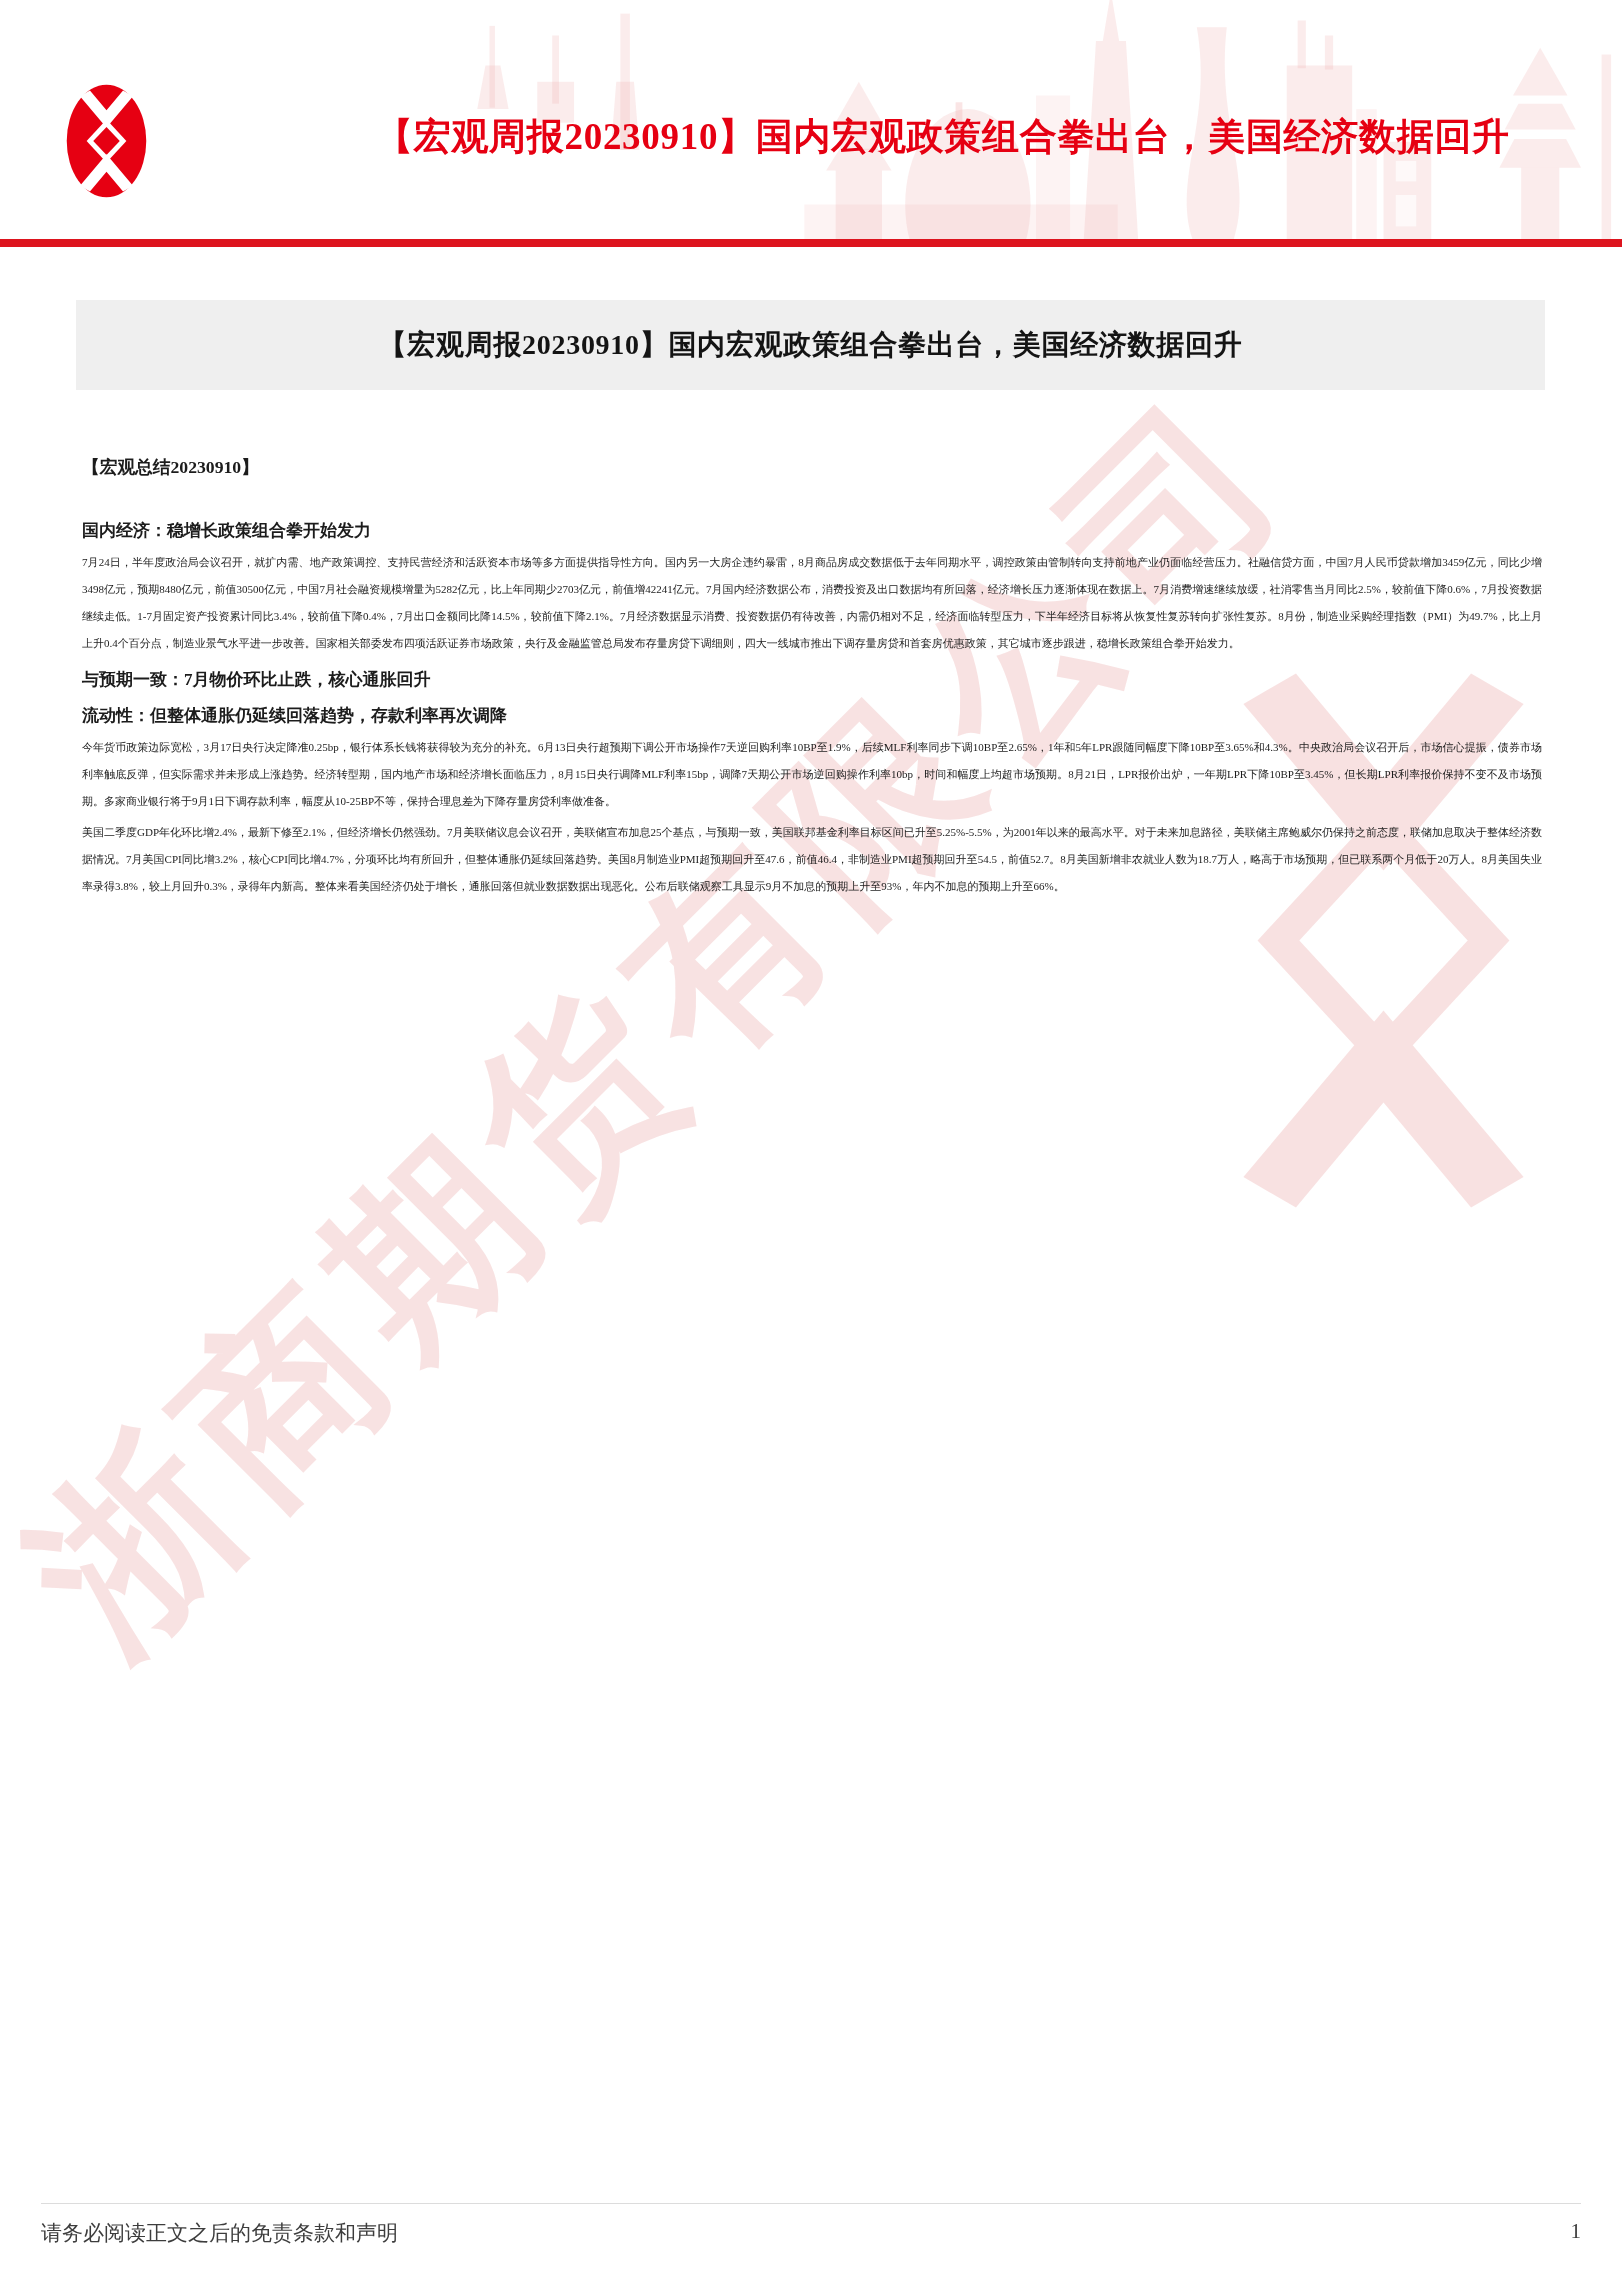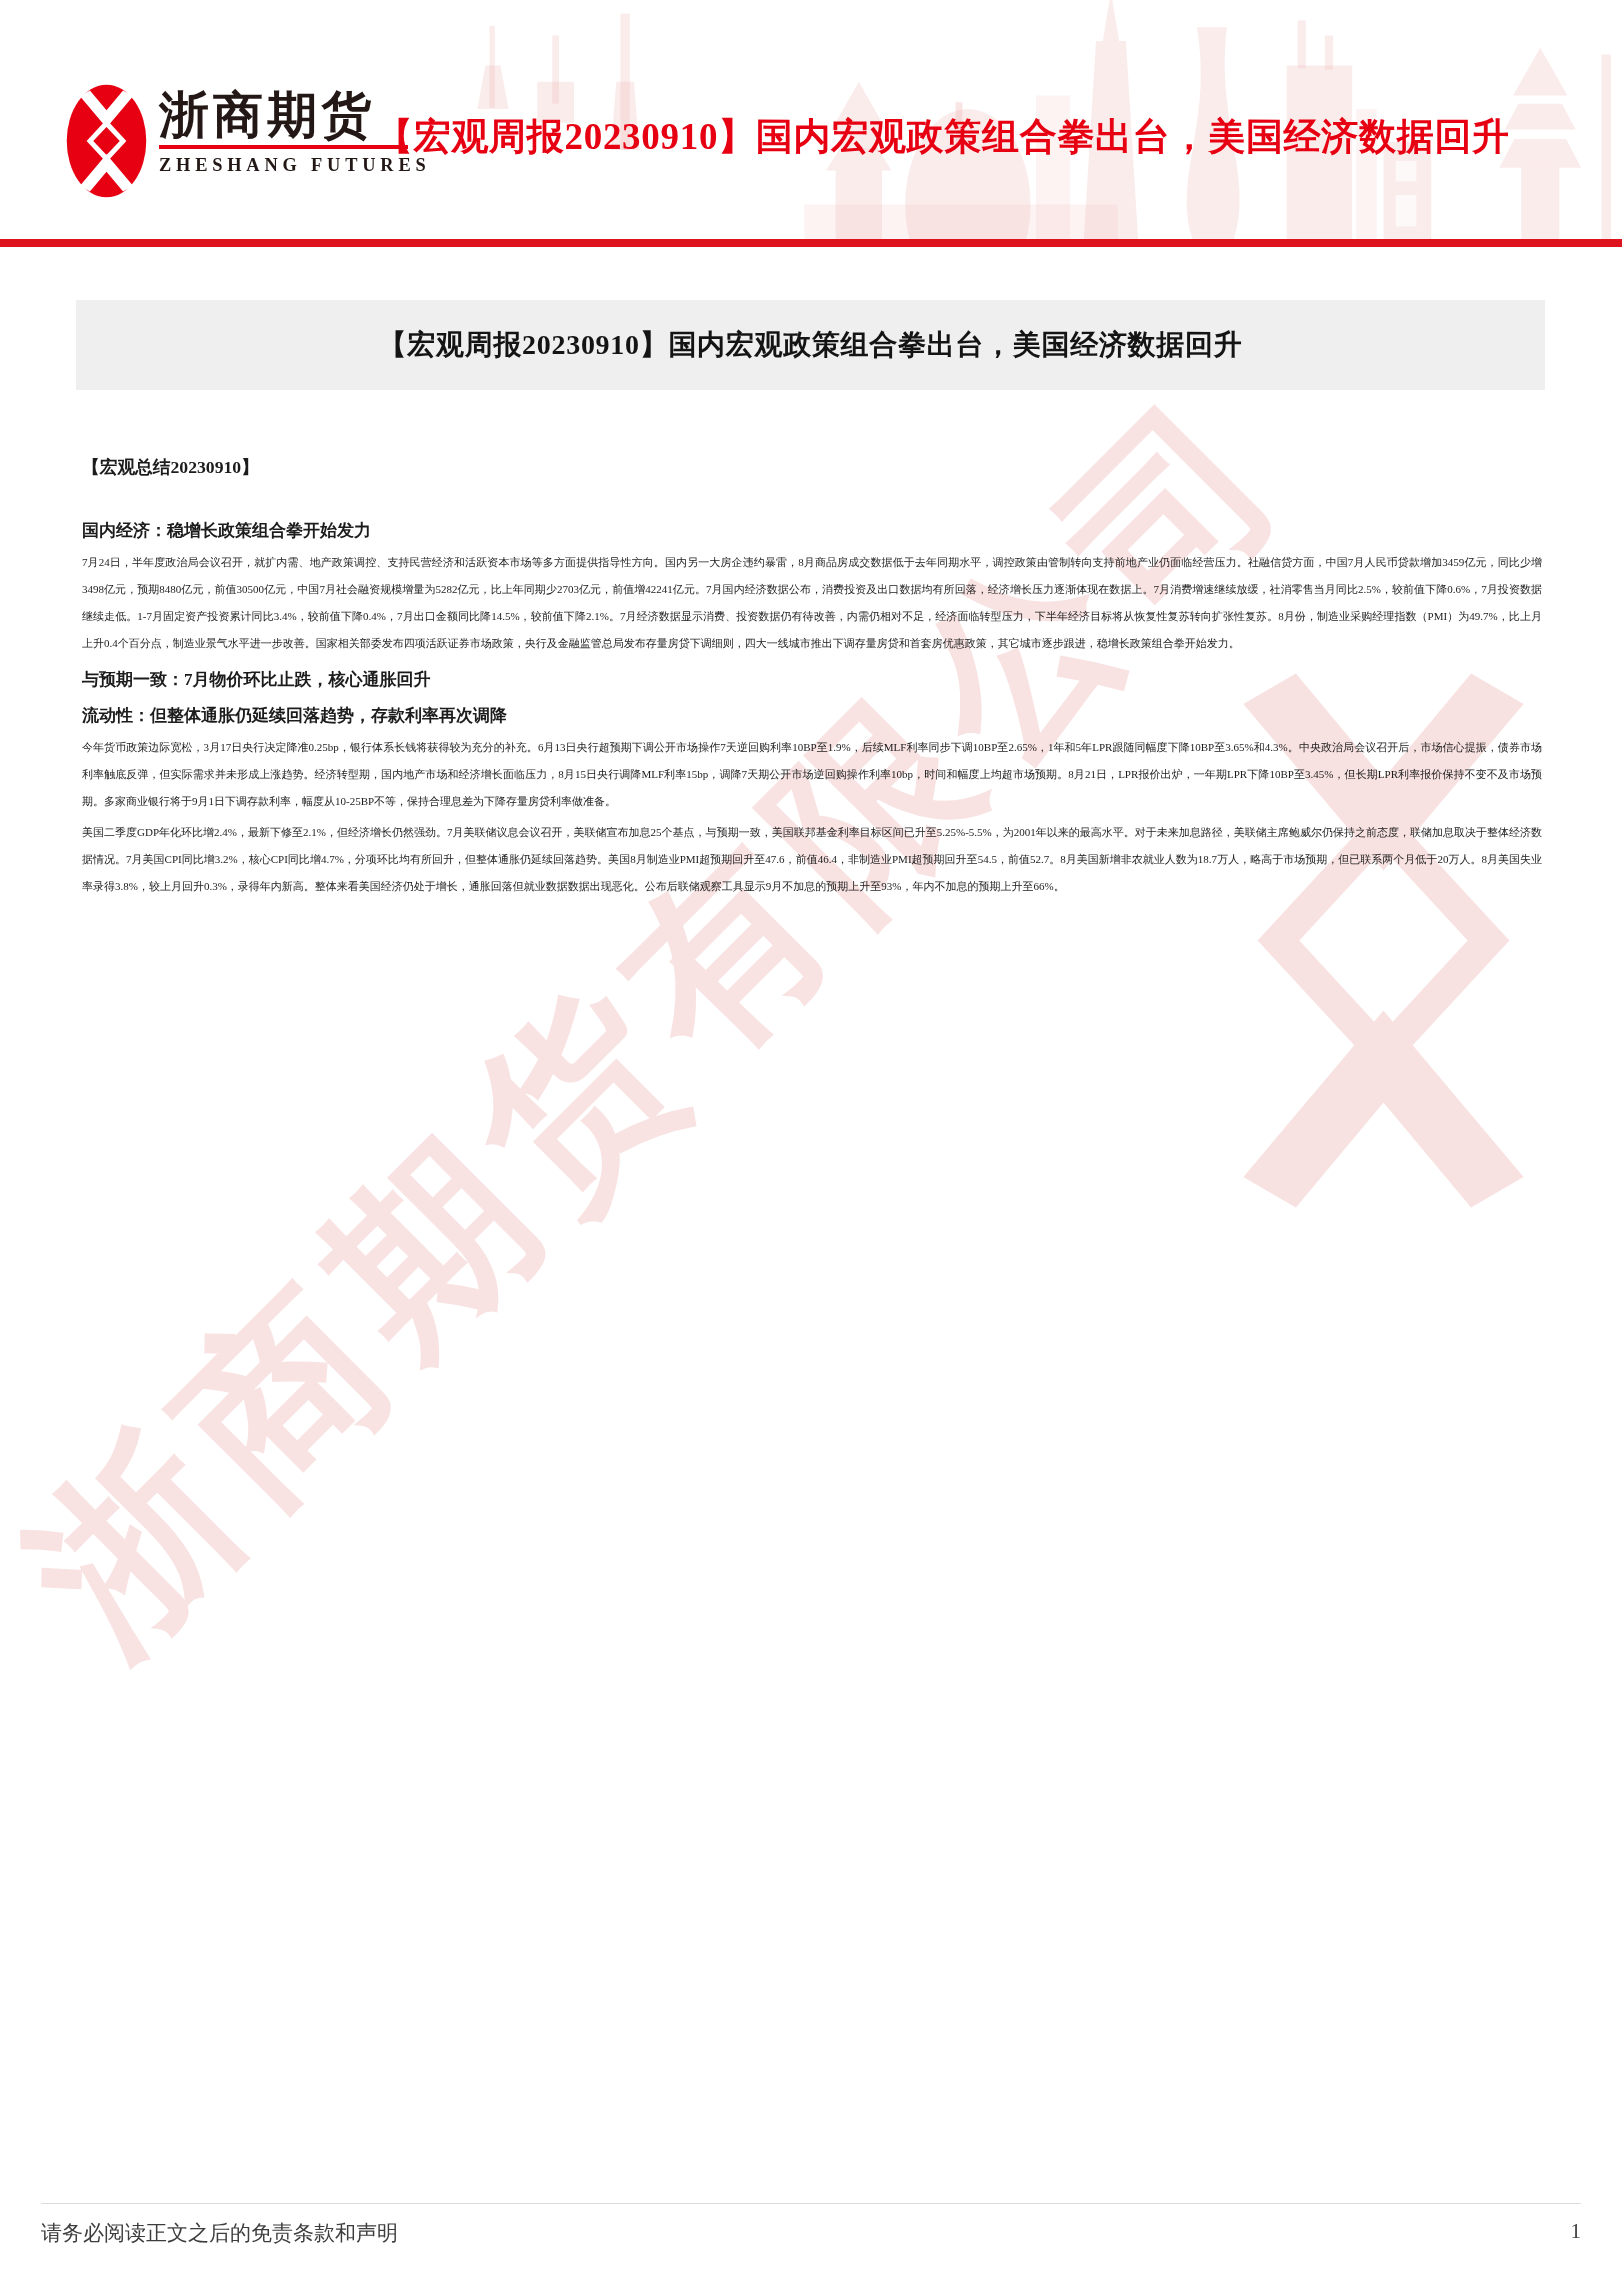--- a/index.html
+++ b/index.html
@@ -124,25 +124,20 @@
     <div class="logo">
       <div class="logo-mark">
         <svg viewBox="0 0 100 140" aria-hidden="true">
           <ellipse cx="50" cy="70" rx="48" ry="68" fill="#e60012"></ellipse>
           <path d="M18,16 L50,54 L82,16 L70,9 L50,33 L30,9 Z" fill="#ffffff"></path>
           <path d="M50,44 L74,70 L50,96 L26,70 Z" fill="#ffffff"></path>
           <path d="M50,53 L66,70 L50,87 L34,70 Z" fill="#e60012"></path>
           <path d="M18,124 L50,86 L82,124 L70,131 L50,107 L30,131 Z" fill="#ffffff"></path>
         </svg>
       </div>
-      <div class="logo-textcol">
-        <div class="logo-cn">浙商期货</div>
-        <div class="logo-underline"></div>
-        <div class="logo-en">ZHESHANG FUTURES</div>
-      </div>
     </div>
 
     <div class="header-title">【宏观周报20230910】国内宏观政策组合拳出台，美国经济数据回升</div>
   </div>
 
   <div class="red-bar"></div>
 
   <div class="watermark-text">浙商期货有限公司</div>
   <svg class="watermark-logo" viewBox="0 0 100 140" aria-hidden="true">
     <path d="M18,16 L50,54 L82,16 L70,9 L50,33 L30,9 Z" fill="#e99e9e"></path>

